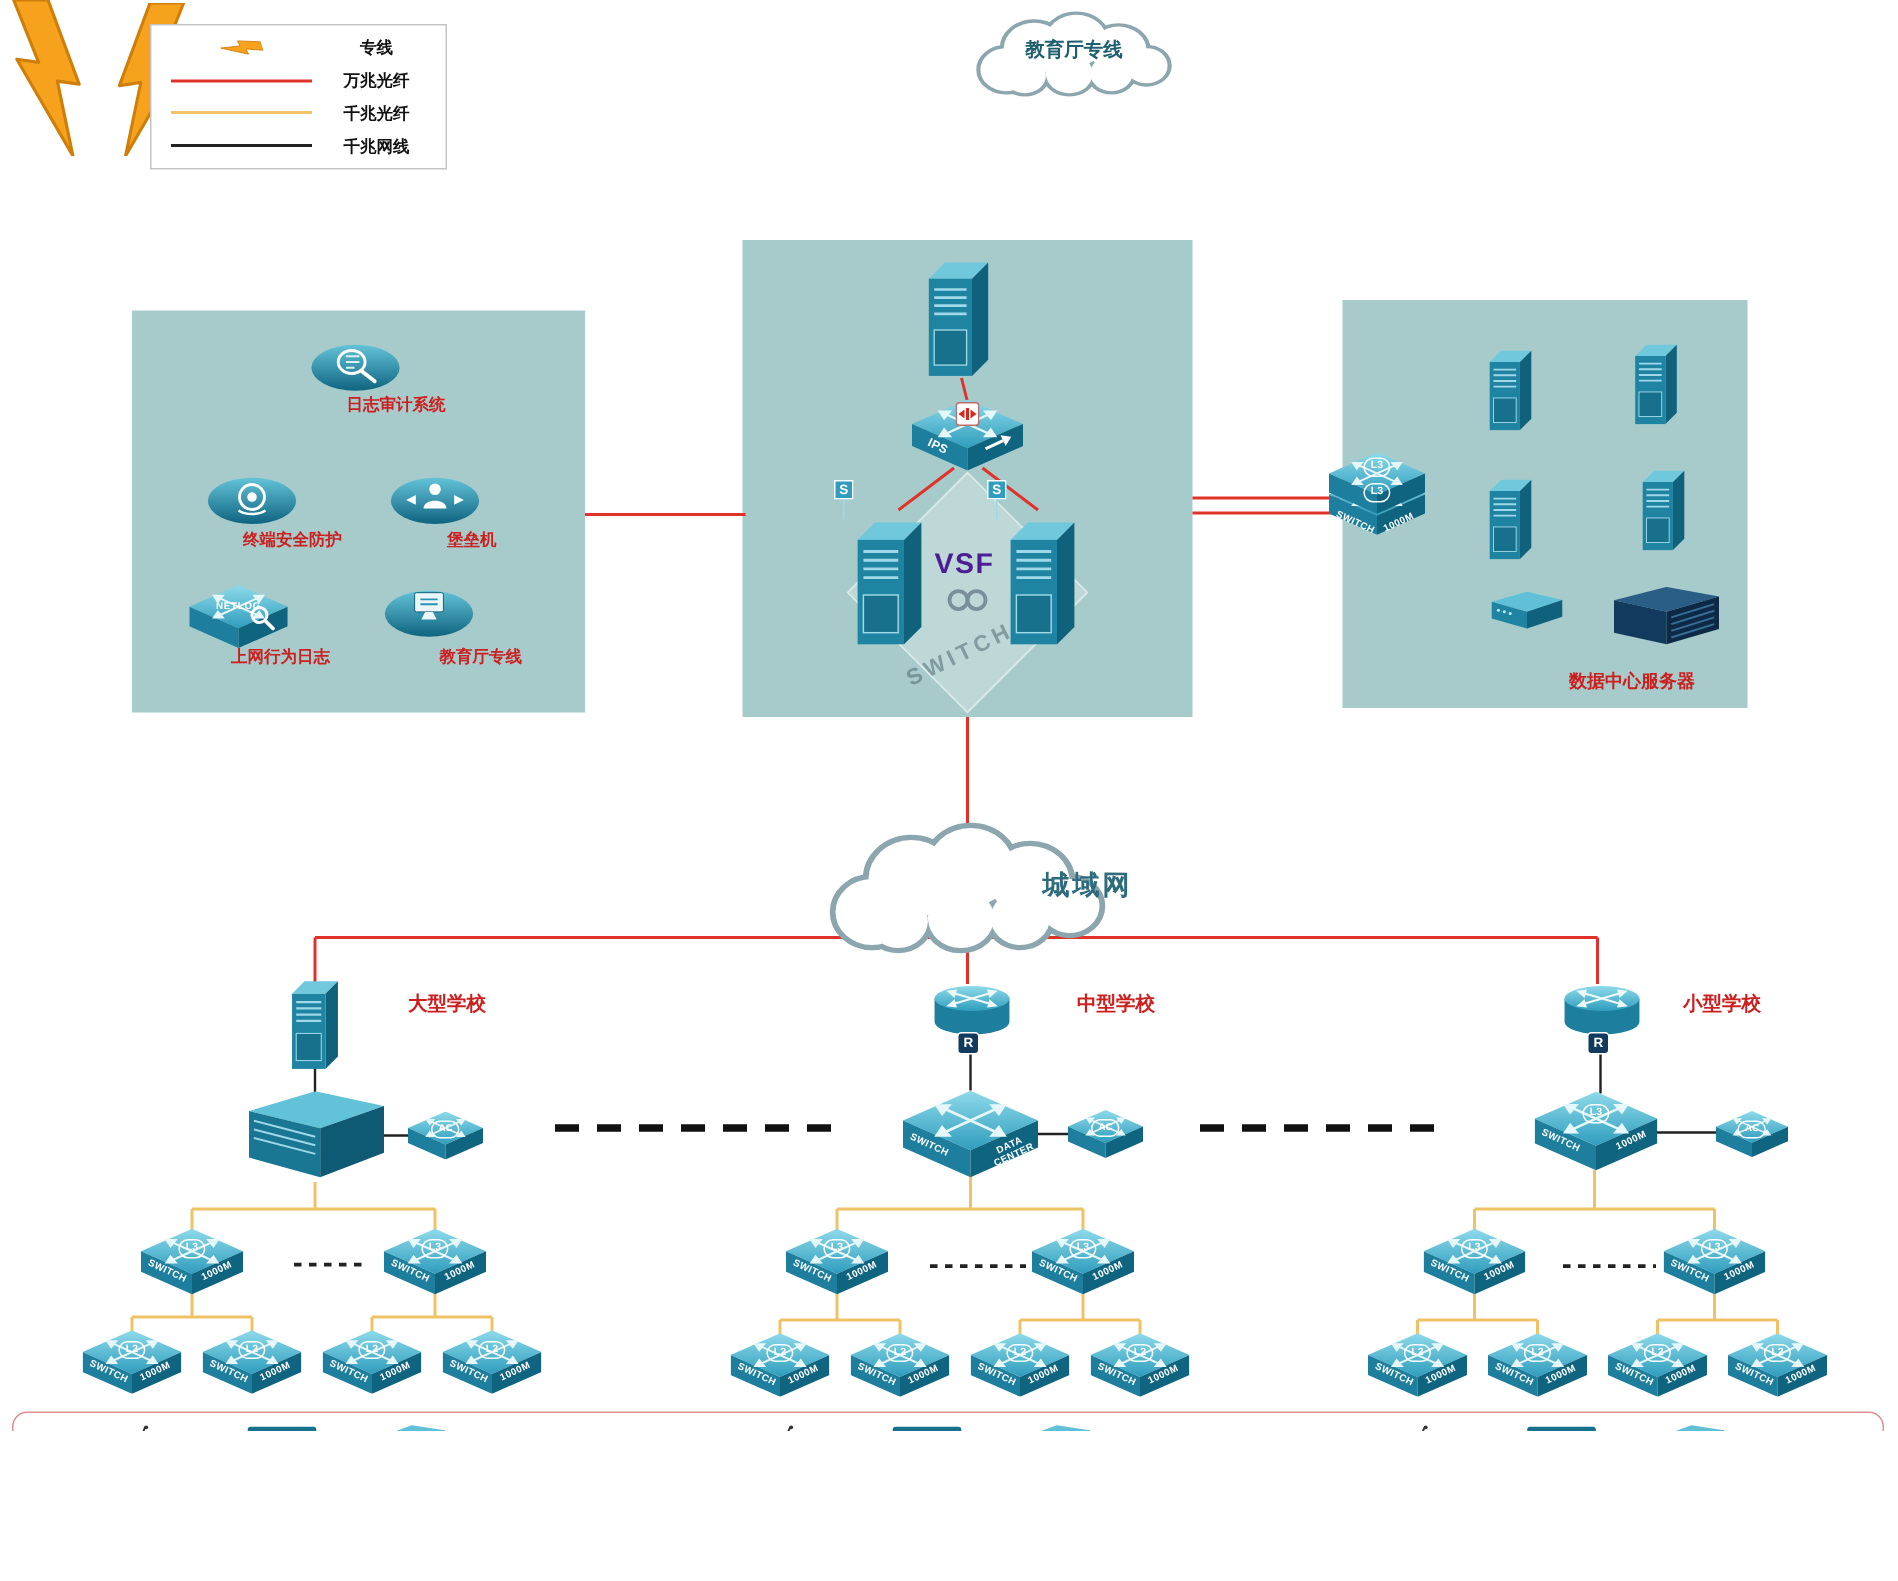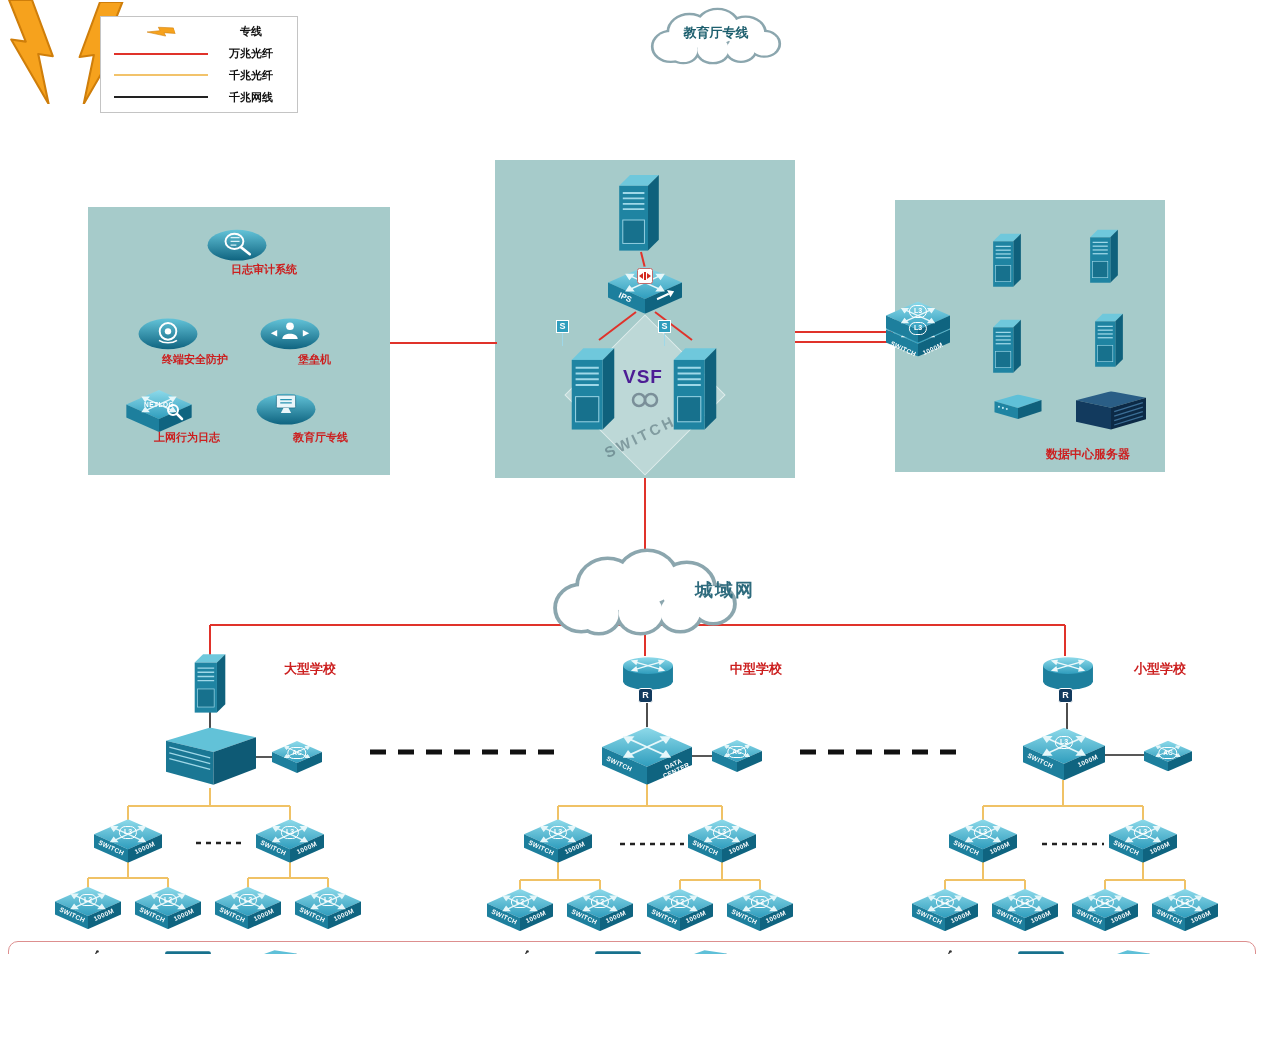--- a/index.html
+++ b/index.html
@@ -16,21 +16,21 @@
 .lg-sample{width:104px;display:flex;justify-content:center;align-items:center}
 .lg-line{width:94px;border-top:2px solid}
 .lg-red{border-color:#e0322a}.lg-yellow{border-color:#f2c36b}.lg-black{border-color:#222}
 .lg-label{flex:1;font-size:11px;font-weight:bold;color:#111;text-align:center}
 .sw{position:absolute}
 .sw>svg{width:100%;height:100%;display:block}
 .sw .tl,.sw .tr{position:absolute;width:36px;text-align:center;font-size:6.5px;font-weight:bold;color:#fff;letter-spacing:.3px;line-height:1.05}
 .sw .tl{left:-1px;top:58%;transform:rotate(25deg)}
 .sw .tr{right:-1px;top:58%;transform:rotate(-25deg)}
 .badge{position:absolute;left:50%;top:18%;transform:translateX(-50%);border:1px solid #fff;border-radius:10px;padding:0 4px;font-size:7px;font-weight:bold;color:#fff;line-height:1.5;white-space:nowrap}
-.redlab{position:absolute;color:#cc1f1f;font-weight:bold;font-size:13px;text-align:right}
+.redlab{position:absolute;color:#cc1f1f;font-weight:bold;font-size:13px;text-align:left}
 .seclabel{position:absolute;color:#cc1f1f;font-weight:bold;font-size:11px;text-align:right}
 .flag{position:absolute;width:13px;height:13px;background:#2f9dbd;border:1px solid #fff;color:#fff;font-size:9px;font-weight:bold;text-align:center;line-height:11px;z-index:3}
 .flag::after{content:"";position:absolute;left:5px;top:12px;width:1px;height:13px;background:#9fd8e8}
 .rbadge{position:absolute;width:15px;height:15px;background:#123a5e;border:1px solid #fff;border-radius:3px;color:#fff;font-size:9px;font-weight:bold;text-align:center;line-height:13px}
 .vsf-diamond{position:absolute;background:rgba(255,255,255,.26);border:1px solid rgba(255,255,255,.5);transform:rotate(45deg)}
 .vsf-label{position:absolute;color:#4c1d95;font-weight:bold;font-size:19px;text-align:left;letter-spacing:1px}
 .watermark{position:absolute;color:rgba(70,95,105,.5);font-weight:bold;font-size:15px;letter-spacing:3px;transform:rotate(-26deg);text-align:center}
 .dc-title{position:absolute;text-align:center;font-family:"Liberation Serif","DejaVu Serif",serif;font-weight:bold;font-size:21px;color:#4b7b8b;letter-spacing:2px}
 .man-label{position:absolute;left:0;right:0;text-align:right;font-family:"Liberation Serif","DejaVu Serif",serif;font-weight:bold;font-size:18px;color:#2e6b7d;letter-spacing:2px}
 .wlan-tag{position:absolute;left:0;right:0;top:13px;text-align:center;color:#fff;font-weight:bold;font-size:6px;letter-spacing:.5px}

